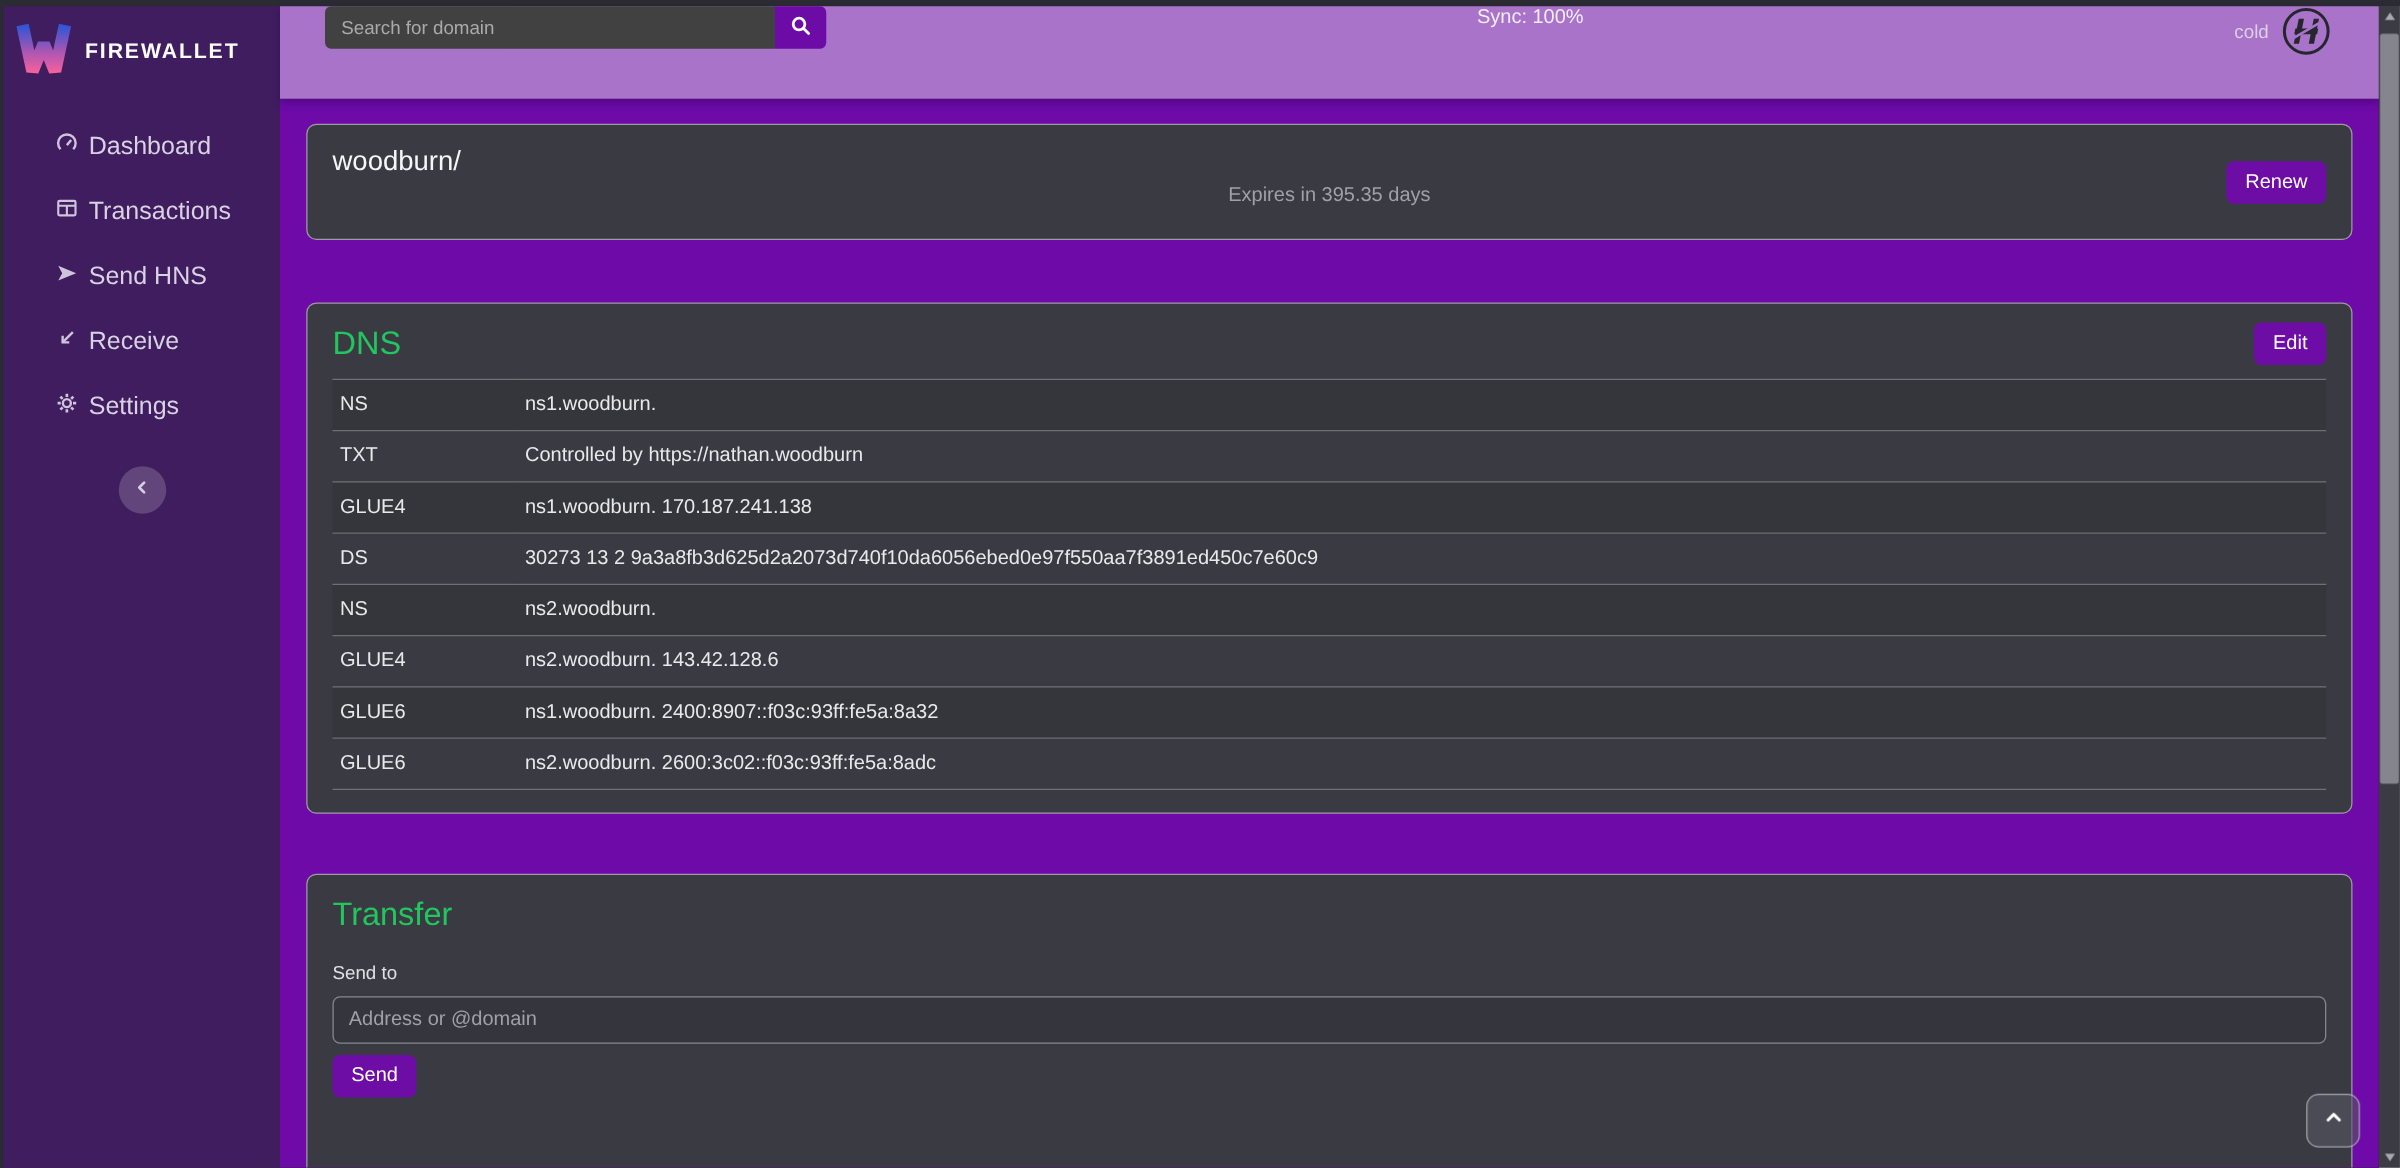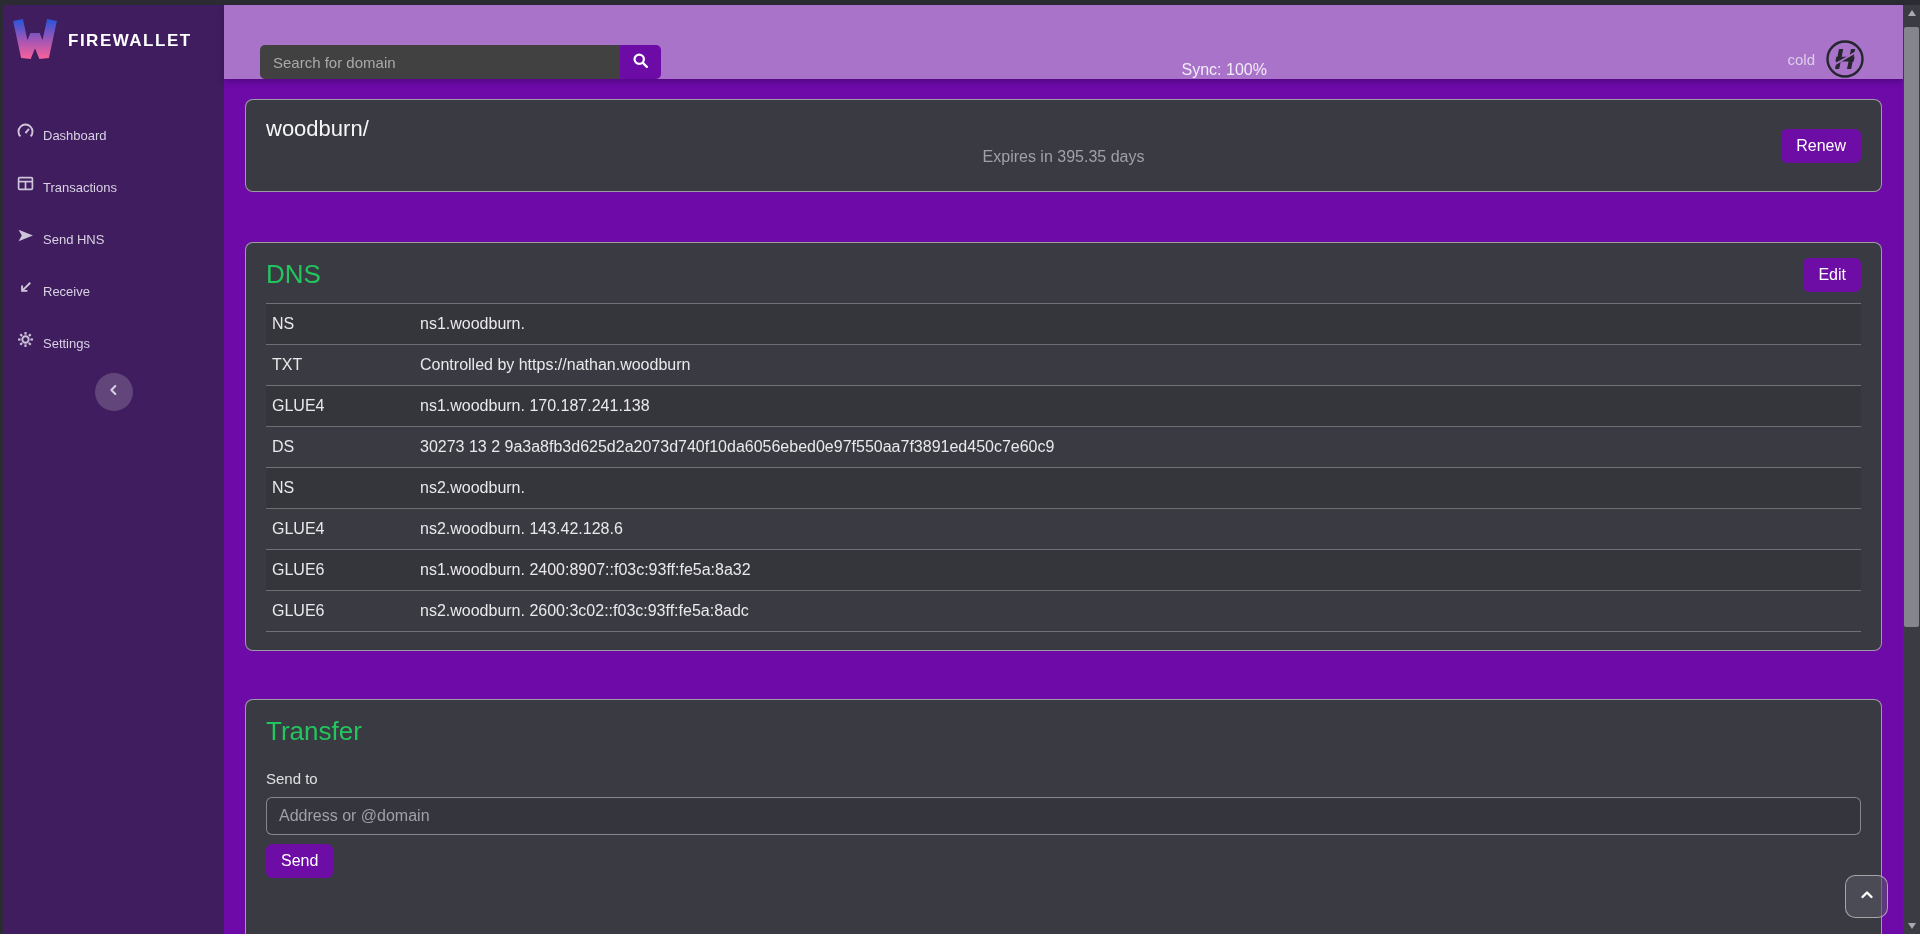--- a/index.html
+++ b/index.html
@@ -6,30 +6,30 @@
   html,body { width:1920px; height:934px; overflow:hidden; background:#2b2b33;
     font-family:"Liberation Sans","DejaVu Sans",sans-serif; }
 
   .frame { position:absolute; top:5px; left:3px; right:17px; bottom:0; display:flex; }
 
   
   .sidebar { width:221px; background:#3f1d5f; flex-shrink:0; display:flex; flex-direction:column; }
   .brand { display:flex; align-items:center; gap:11px; padding:10px 10px 10px 10px; height:72px; }
   .brand-name { color:#ffffff; font-weight:bold; font-size:17px; letter-spacing:1.5px;text-align:center; }
   .nav { margin-top:14px; }
-  .nav-item { display:flex; align-items:flex-end; gap:9px; height:52px; padding-left:14px;
-    color:#d9d2e3; font-size:13px; cursor:pointer; }
+  .nav-item { display:flex; align-items:center; gap:9px; height:52px; padding-left:14px;
+    color:#d9d2e3; font-size:20px; cursor:pointer;margin-left:28px; }
   .nav-item svg { flex-shrink:0; }
   .collapse-btn { width:38px; height:38px; border-radius:50%; background:rgba(255,255,255,0.18);
     margin:22px auto 0 auto; display:flex; align-items:center; justify-content:center; cursor:pointer; }
 
   
   .main-col { flex:1; display:flex; flex-direction:column; min-width:0; }
 
-  .topbar { height:74px; background:#a873c9; display:flex; align-items:flex-end;
+  .topbar { height:74px; background:#a873c9; display:flex; align-items:flex-start;
     padding:0 38px 0 36px; box-shadow:0 3px 6px rgba(40,0,70,0.35); position:relative; z-index:2; }
   .search-wrap { display:flex; height:34px; }
   .search-input { width:360px; height:34px; background:#414141; border:none; outline:none;
     border-radius:5px 0 0 5px; color:#e8e8e8; font-size:15px; padding:0 13px;
     font-family:"Liberation Sans","DejaVu Sans",sans-serif; }
   .search-input::placeholder { color:#aaaaaa; }
   .search-btn { width:41px; height:34px; background:#6c0ba6; border:none; border-radius:0 5px 5px 0;
     display:flex; align-items:center; justify-content:center; cursor:pointer; }
   .sync { flex:1; text-align:center; color:#f2ecf7; font-size:16px; }
   .top-right { display:flex; align-items:center; gap:10px; }

